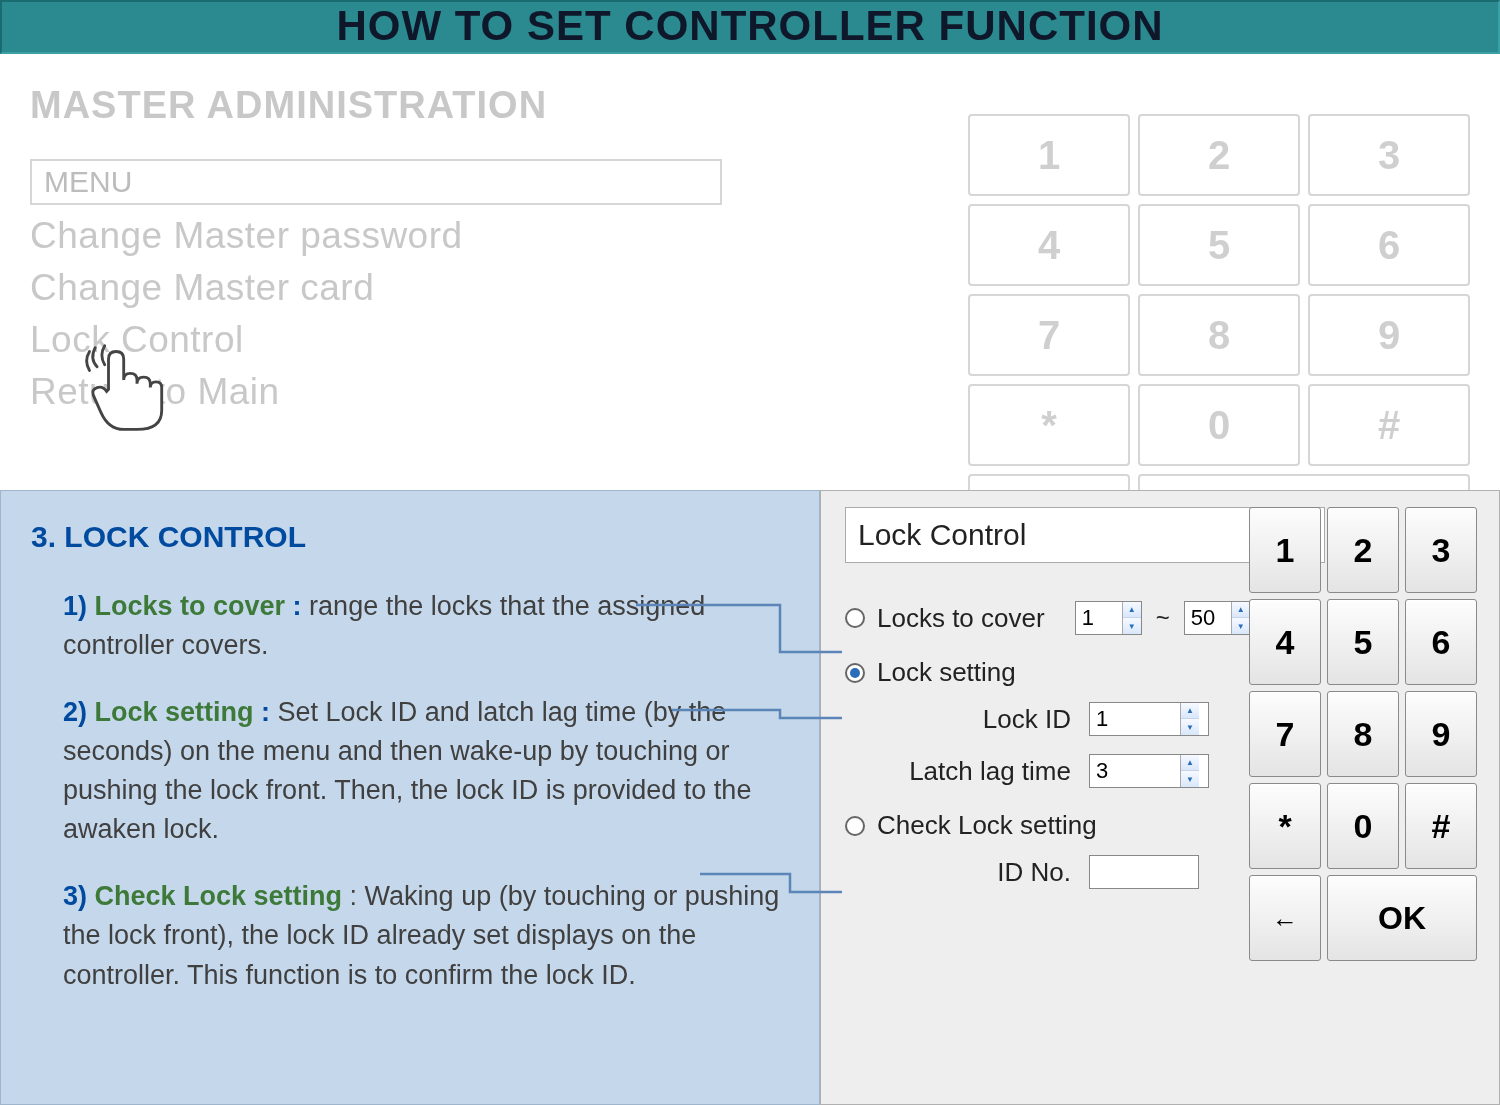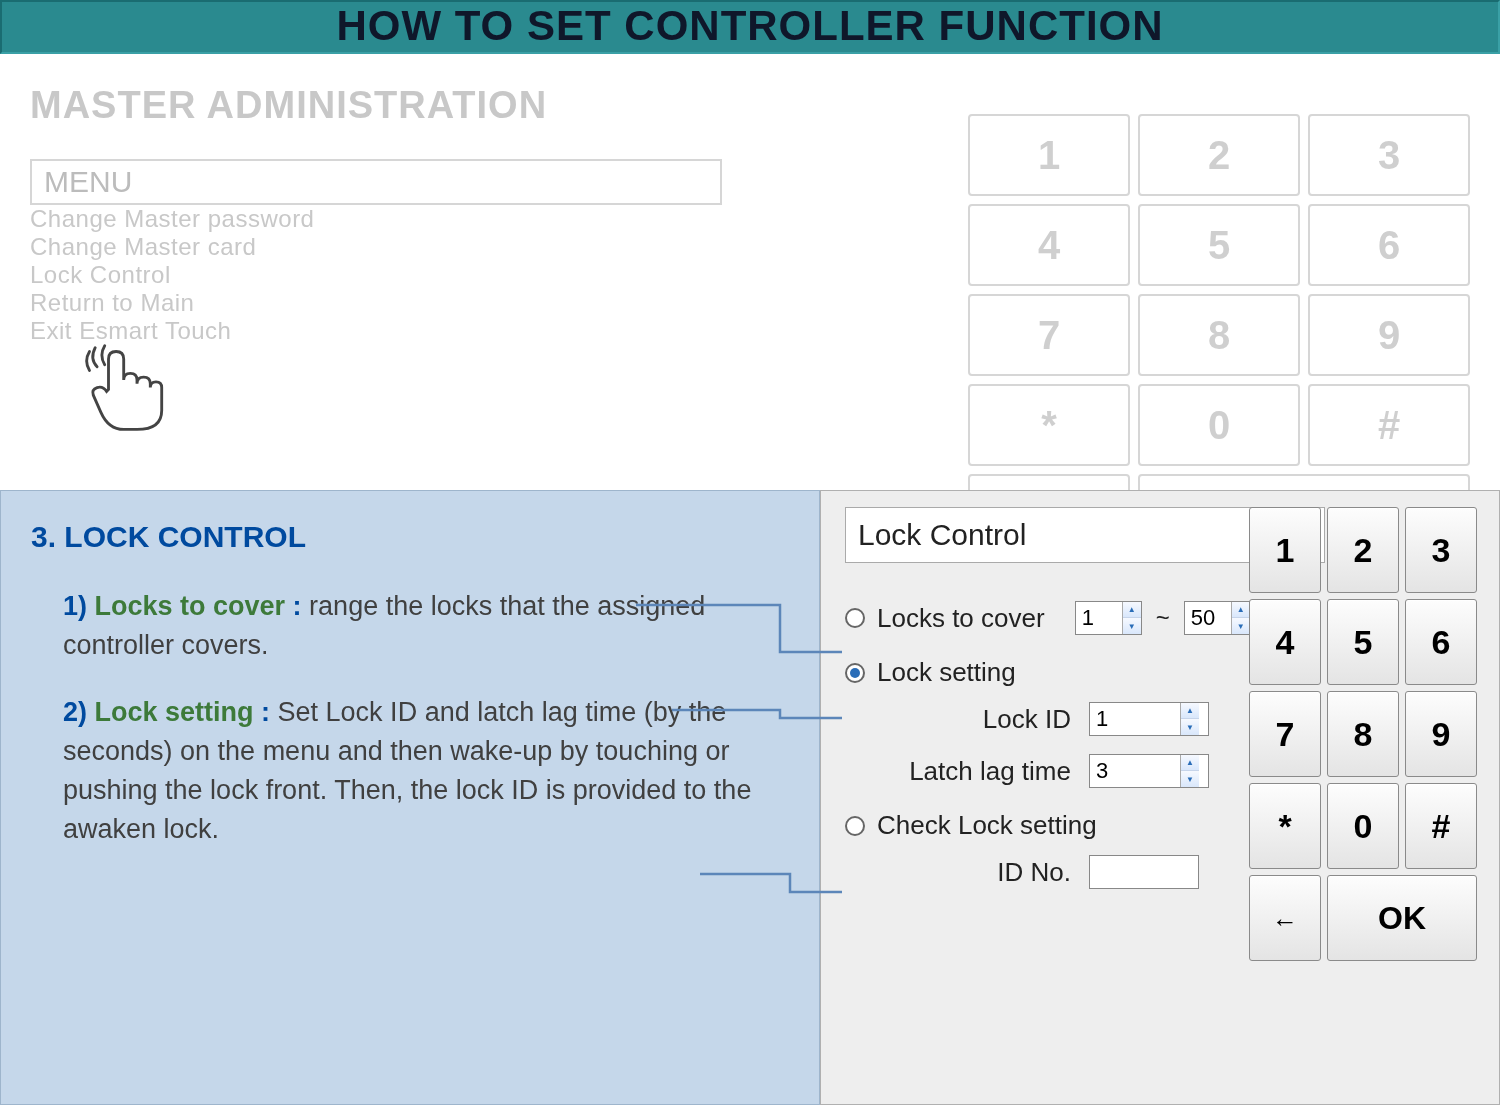--- a/index.html
+++ b/index.html
@@ -48,22 +48,23 @@
   width: 860px;
 }
 .faded-admin .menu-head {
   border: 2px solid #d6d6d6;
   padding: 4px 12px;
   font-size: 30px;
   color: #bcbcbc;
   width: 692px;
 }
 .faded-admin .menu-item {
-  font-size: 24px;
+  font-size: 37px;
   color: #c8c8c8;
+  margin-top: 10px;
   letter-spacing: 0.5px;
 }
 .faded-keypad {
   position: absolute;
   top: 60px;
   right: 30px;
   display: grid;
   grid-template-columns: repeat(3, 162px);
   grid-auto-rows: 82px;
   gap: 8px;
@@ -200,21 +201,20 @@
 
 <div class="top-area">
   <div class="faded-admin">
     <div class="master-title">MASTER ADMINISTRATION</div>
     <div class="menu-box">
       <div class="menu-head">MENU</div>
       <div class="menu-item">Change Master password</div>
       <div class="menu-item">Change Master card</div>
       <div class="menu-item">Lock Control</div>
       <div class="menu-item">Return to Main</div>
-      <div class="menu-item">Exit Esmart Touch</div>
     </div>
   </div>
 
   <svg class="hand-cursor" viewBox="0 0 100 100">
     <path d="M30 50 L30 18 Q30 10 38 10 Q46 10 46 18 L46 40 Q46 33 53 33 Q60 33 60 40 L60 44 Q60 37 67 37 Q74 37 74 44 L74 48 Q74 42 80 42 Q86 42 86 48 L86 72 Q86 92 60 92 L46 92 Q30 92 22 74 L14 56 Q12 50 18 48 Q24 46 28 52 Z" fill="#fff" stroke="#444" stroke-width="3"></path>
     <path d="M10 30 Q4 20 10 10 M18 26 Q10 18 16 6 M26 24 Q20 14 26 4" fill="none" stroke="#444" stroke-width="3" stroke-linecap="round"></path>
   </svg>
 
   <div class="faded-keypad">
     <div class="faded-key">1</div>
@@ -241,20 +241,24 @@
     <div class="item">
       <span class="num">1)</span>
       <span class="green">Locks to cover</span><span class="num"> : </span><span>range the locks that the assigned controller covers.</span>
     </div>
 
     <div class="item">
       <span class="num">2)</span>
       <span class="green">Lock setting</span><span class="num"> : </span><span>Set Lock ID and latch lag time (by the seconds) on the menu and then wake-up by touching or pushing  the lock front. Then, the lock ID is provided to the awaken  lock.</span>
     </div>
 
+    <div class="item">
+      <span class="num">3)</span>
+      <span class="green">Check Lock setting</span><span> : </span><span>Waking up (by touching or pushing the lock front), the lock ID already set displays on the controller. This function is to confirm the lock ID.</span>
+    </div>
   </div>
 
   <div class="lockctrl-panel">
     <div class="lc-title">Lock Control</div>
 
     <div class="lc-body">
       <div class="lc-row">
         <span class="radio"></span>
         <span>Locks to cover</span>
         <span style="width:30px"></span>

